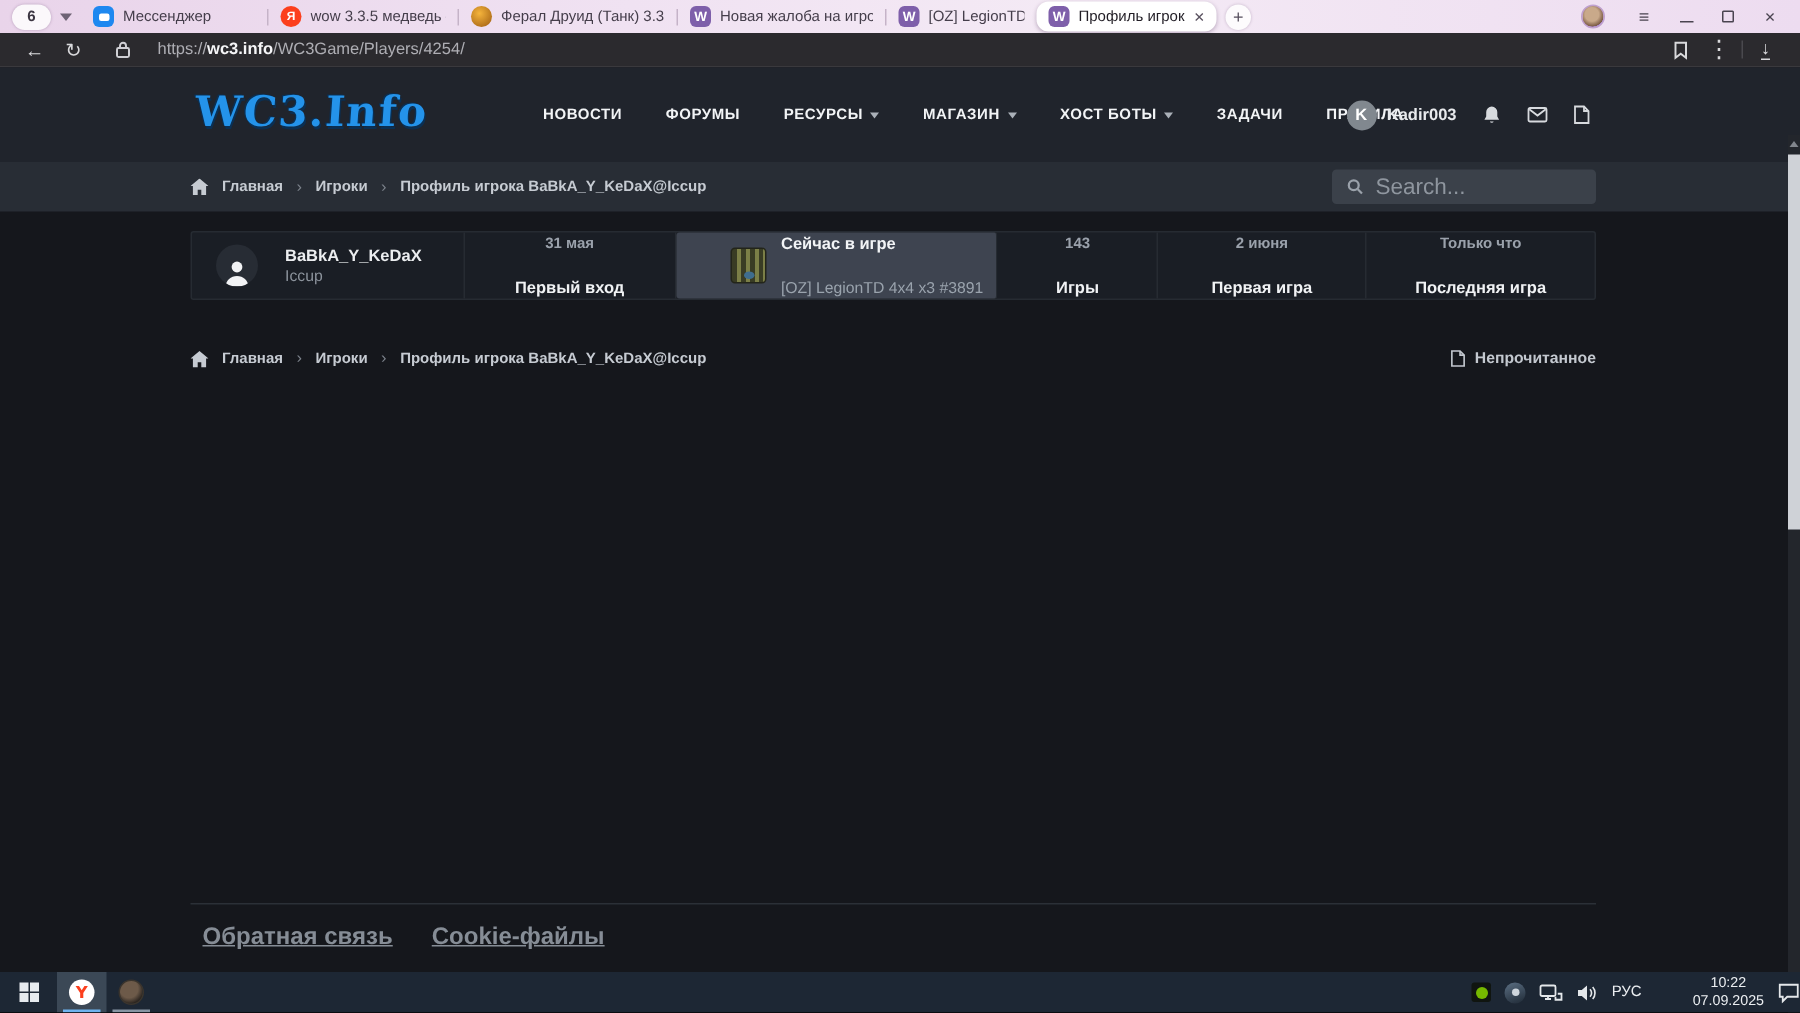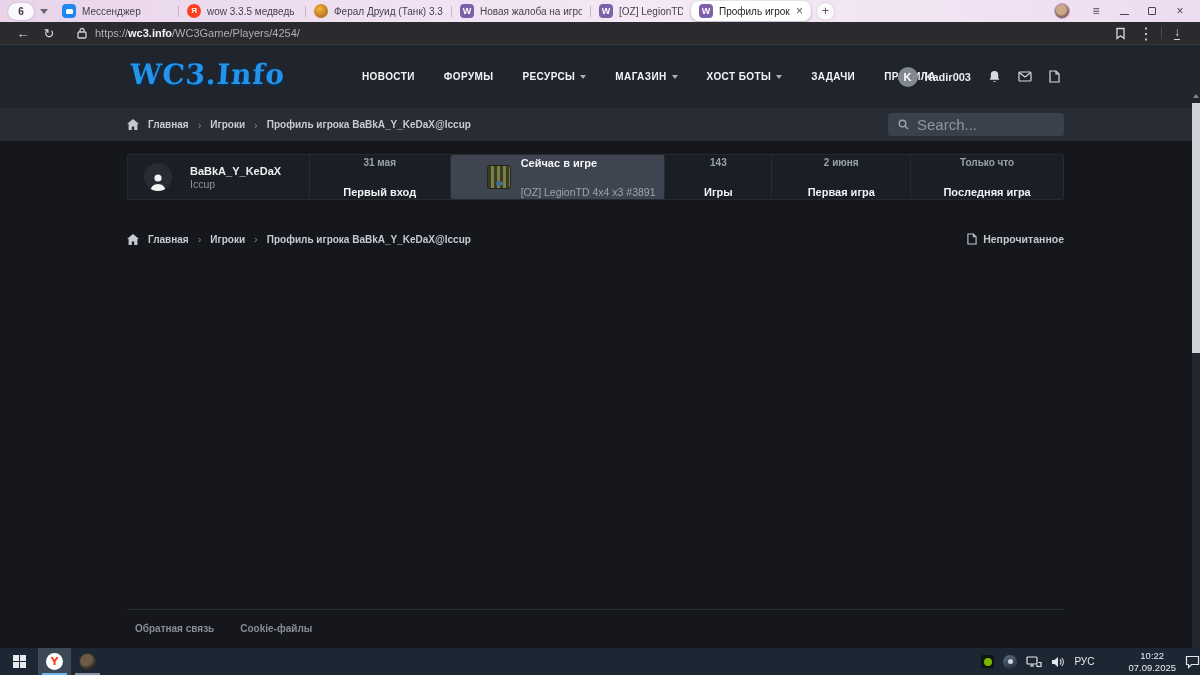--- a/index.html
+++ b/index.html
@@ -36,21 +36,21 @@
   .browser-avatar { width:16px; height:16px; border-radius:50%; margin-right:12px;
     background:radial-gradient(circle at 45% 40%,#c9a98a 0 40%,#7a5a44 70%,#a383c2 72%); border:1px solid #bfa0cf; }
   .wc { width:28px; height:18px; display:flex; align-items:center; justify-content:center; color:#4a4450; font-size:12px; }
   .min-glyph { width:9px; height:0; border-top:1.5px solid #4a4450; display:block; margin-top:6px; }
   .restore-glyph { width:8px; height:8px; border:1.2px solid #4a4450; display:block; border-radius:1px; }
 
   
   .urlbar { position:absolute; top:22px; left:0; width:1200px; height:23px; background:#2b2a2e;
     display:flex; align-items:center; padding:0 10px; border-bottom:1px solid #3a393d; }
   .nav-ico { color:#d9d9dc; font-size:13px; width:26px; text-align:center; flex:none; line-height:1; }
-  .address { flex:1; display:flex; align-items:flex-end; gap:7px; padding-left:14px; overflow:hidden; }
+  .address { flex:1; display:flex; align-items:flex-end; gap:17px; padding-left:14px; overflow:hidden; }
   .url-text { font-size:11px; color:#aeaeb4; white-space:nowrap; }
   .url-domain { color:#f5f5f7; font-weight:bold; }
   .bar-ico { flex:none; width:26px; display:flex; align-items:center; justify-content:center; color:#d9d9dc; }
   .toolbar-sep { width:1px; height:12px; background:#4a494e; margin:0 2px; }
   .dl-glyph { font-size:12px; color:#d9d9dc; border-bottom:1.5px solid #d9d9dc; line-height:1; padding-bottom:1px; }
 
   
   .page { position:absolute; top:45px; left:0; width:1200px; height:603px; background:#15171c; }
   .container { width:937px; margin-left:127px; }
 
@@ -93,21 +93,21 @@
   .game-ico::after { content:""; position:absolute; left:8px; bottom:2px; width:7px; height:5px; border-radius:50%; background:#3f6d8e; }
   .pc-now-text { display:flex; flex-direction:column; gap:17px; }
   .pc-now-title { font-size:11px; font-weight:bold; color:#f2f4f6; }
   .pc-now-sub { font-size:10.5px; color:#9aa3ad; }
 
   .crumb-row2 { margin-top:33px; display:flex; align-items:center; justify-content:space-between; }
   .unread { display:flex; align-items:center; gap:6px; font-size:10.5px; font-weight:bold; color:#c3c8cf; }
 
   .site-footer { position:absolute; left:127px; bottom:0; width:937px; border-top:1px solid #2b3037; padding-top:13px; padding-bottom:14px; }
   .footer-links { display:flex; gap:26px; margin-left:8px; }
-  .footer-link { font-size:10px; font-weight:bold; color:#868d96; }
+  .footer-link { font-size:16px; font-weight:bold; color:#868d96;text-decoration:underline; }
 
   .scrollbar { position:absolute; right:0; top:45px; width:8px; height:603px; background:#23262c; }
   .scroll-up { height:11px; display:flex; align-items:center; justify-content:center; }
   .scroll-up i { width:0; height:0; border-left:3px solid transparent; border-right:3px solid transparent; border-bottom:4px solid #81858c; }
   .scroll-thumb { position:absolute; top:13px; left:0; width:8px; height:250px; background:#cfd2d7; }
 
   
   .taskbar { position:absolute; top:648px; left:0; width:1200px; height:27px; background:#1d2734; display:flex; align-items:stretch; }
   .tb-btn { width:38px; display:flex; align-items:center; justify-content:center; position:relative; }
   .win-logo { width:13px; height:13px; display:grid; grid-template-columns:6px 6px; grid-template-rows:6px 6px; gap:1px; }

